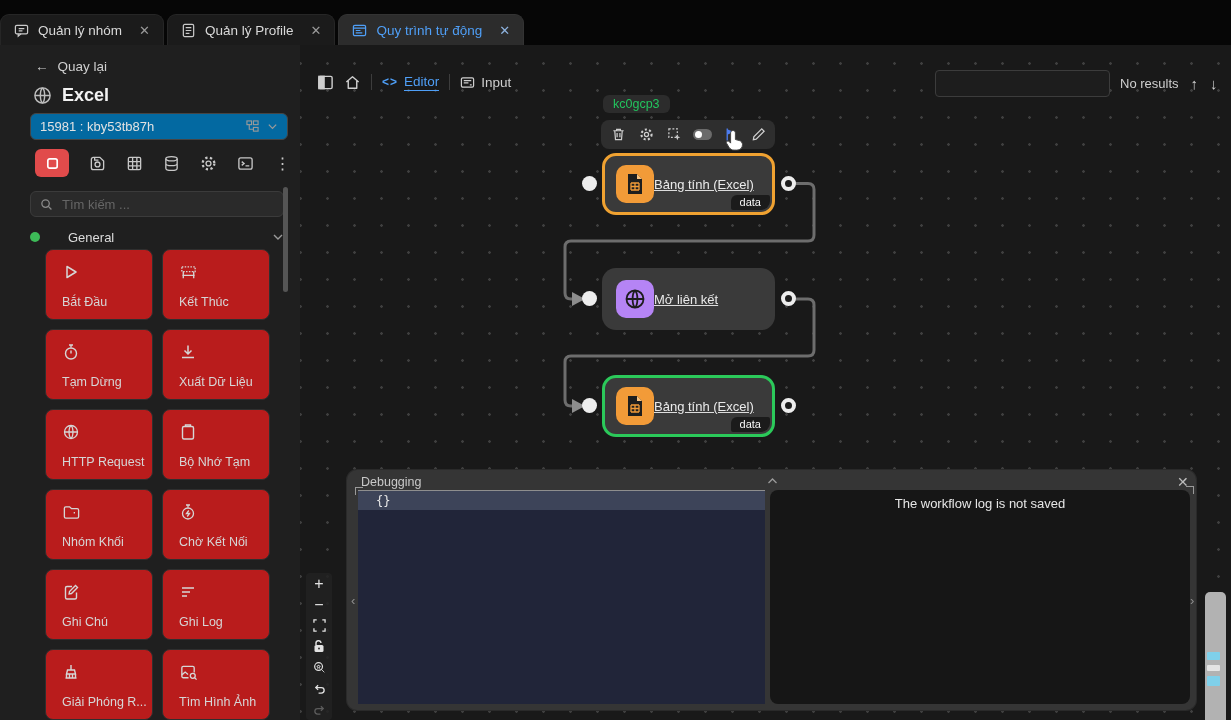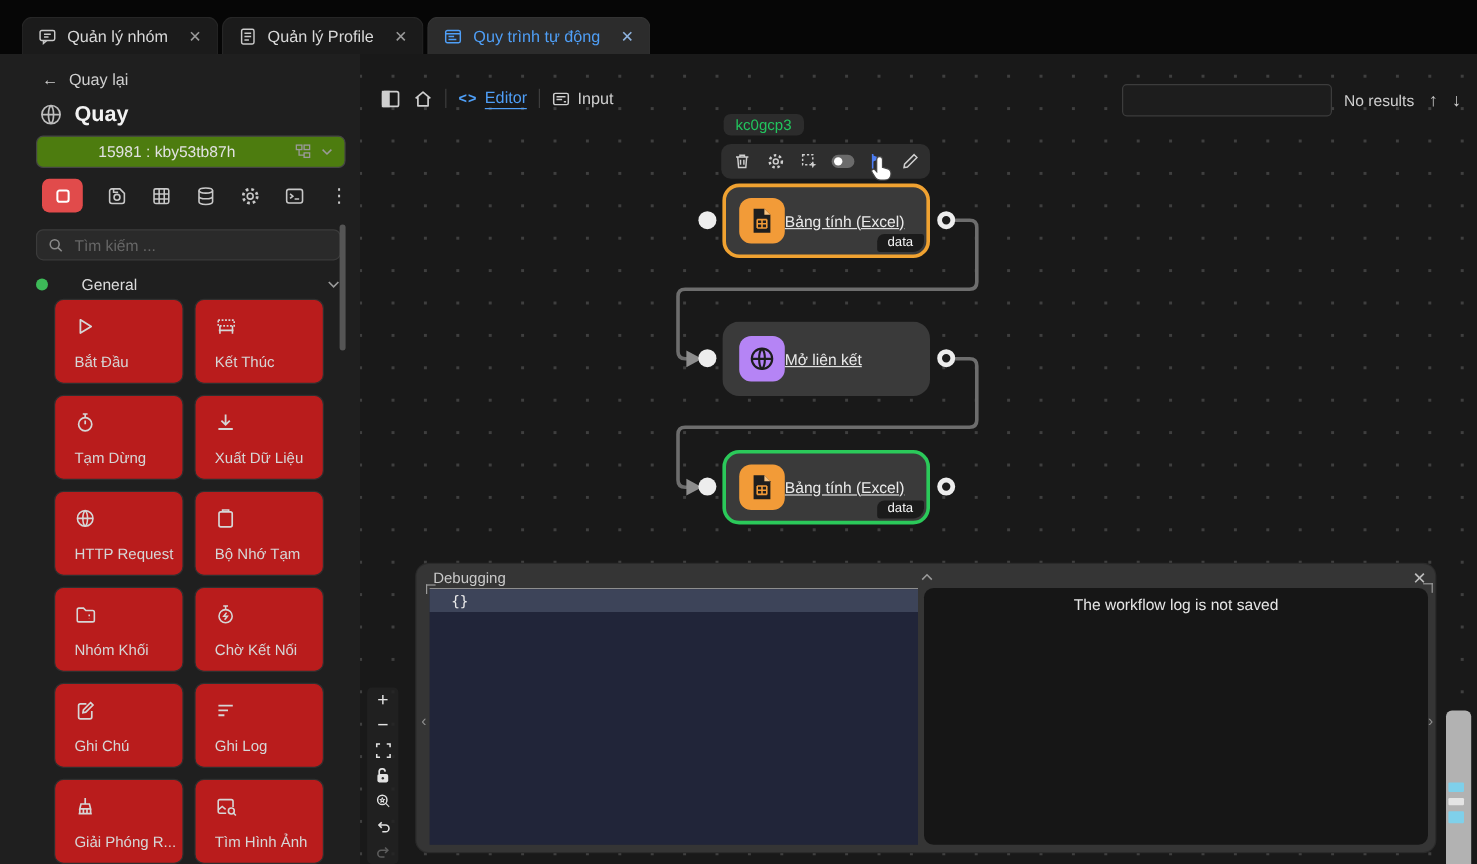--- a/index.html
+++ b/index.html
@@ -7,41 +7,41 @@
   body {
     width:1231px; height:720px; overflow:hidden;
     background:#0a0a0a; color:#ddd;
     font-family:"Liberation Sans", sans-serif;
     -webkit-font-smoothing:antialiased;
   }
   .app { position:relative; width:1231px; height:720px; }
 
   
   .tabbar { position:absolute; top:0; left:0; right:0; height:45px; background:#060606;
-            display:flex; align-items:flex-end; padding-left:18px; }
+            display:flex; align-items:flex-end; }
   .tab { height:31px; border-radius:9px 9px 0 0; background:#1b1b1b; border:1px solid #262626; border-bottom:none;
          display:flex; align-items:center; gap:9px; padding:0 13px; margin-right:3px;
          font-size:13.5px; color:#d9d9d9; cursor:default; }
   .tab.active { background:#2c2c2c; color:#4f9ff7; border-color:#333; }
   .tab .close { margin-left:8px; color:#9a9a9a; font-size:13px; line-height:1; }
   .tab.active .close { color:#8fb4e0; }
   .tab svg { flex:0 0 auto; }
 
   
   .main { position:absolute; top:45px; left:0; width:1231px; height:675px; }
 
   
   .sidebar { position:absolute; left:0; top:0; width:300px; height:675px; background:#1f1f1f; }
   .back-row { position:absolute; left:35px; top:14px; display:flex; align-items:center; gap:9px;
               color:#cfcfcf; font-size:13.5px; }
   .title-row { position:absolute; left:33px; top:40px; display:flex; align-items:center; gap:10px; }
   .title-row .wf-title { font-size:18px; font-weight:bold; color:#f2f2f2; }
   .profile-select { position:absolute; left:30px; top:68px; width:258px; height:27px;
-                    background:#4d7c0f; border:1px solid #454545; border-radius:6px;
-                    display:flex; align-items:center; padding:0 9px; gap:8px; font-size:13px; color:#e2e2e2;text-align:center; }
+                    background:#0369a1; border:1px solid #454545; border-radius:6px;
+                    display:flex; align-items:center; padding:0 9px; gap:8px; font-size:13px; color:#e2e2e2; }
   .profile-select .grow { flex:1; }
   .icon-row { position:absolute; left:35px; top:104px; display:flex; align-items:center; }
   .icon-btn { width:37px; height:28px; display:flex; align-items:center; justify-content:center; color:#c8c8c8; }
   .icon-btn.red { width:34px; background:#e14b4b; border-radius:6px; color:#fff; margin-right:10px; }
   .search-box { position:absolute; left:30px; top:146px; width:254px; height:26px;
                 background:#2a2a2a; border:1px solid #3b3b3b; border-radius:6px;
                 display:flex; align-items:center; gap:7px; padding:0 9px; }
   .search-box input { flex:1; background:transparent; border:none; outline:none; color:#ddd;
                       font-size:13px; font-family:"Liberation Sans",sans-serif; }
   .search-box input::placeholder { color:#666; }
@@ -181,21 +181,21 @@
         <span>Quay lại</span>
       </div>
 
       <div class="title-row">
         <span>
           <svg width="19" height="19" viewBox="0 0 20 20" fill="none" stroke="#bdbdbd" stroke-width="1.5">
             <circle cx="10" cy="10" r="8"></circle>
               <path d="M2 10h16M10 2c3 2.6 3 13.4 0 16M10 2c-3 2.6-3 13.4 0 16"></path>
           </svg>
         </span>
-        <span class="wf-title">Quay</span>
+        <span class="wf-title">Excel</span>
       </div>
 
       <div class="profile-select">
         <span class="grow">15981 : kby53tb87h</span>
         <span>
           <svg width="13" height="13" viewBox="0 0 14 14" fill="none" stroke="#9a9a9a" stroke-width="1.2">
             <rect x="1" y="1" width="5" height="4"></rect>
               <rect x="8" y="1" width="5" height="4"></rect>
               <rect x="8" y="8" width="5" height="4"></rect>
               <path d="M3.5 5v5h4.5"></path>

